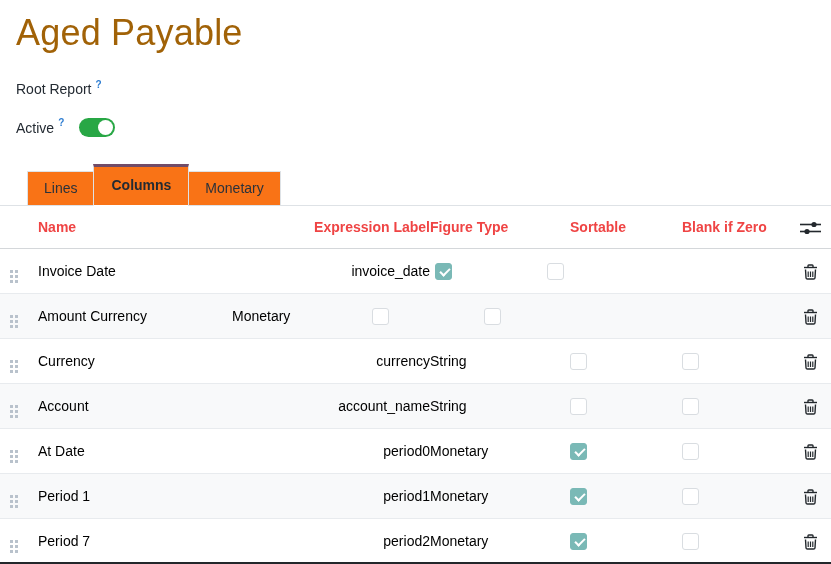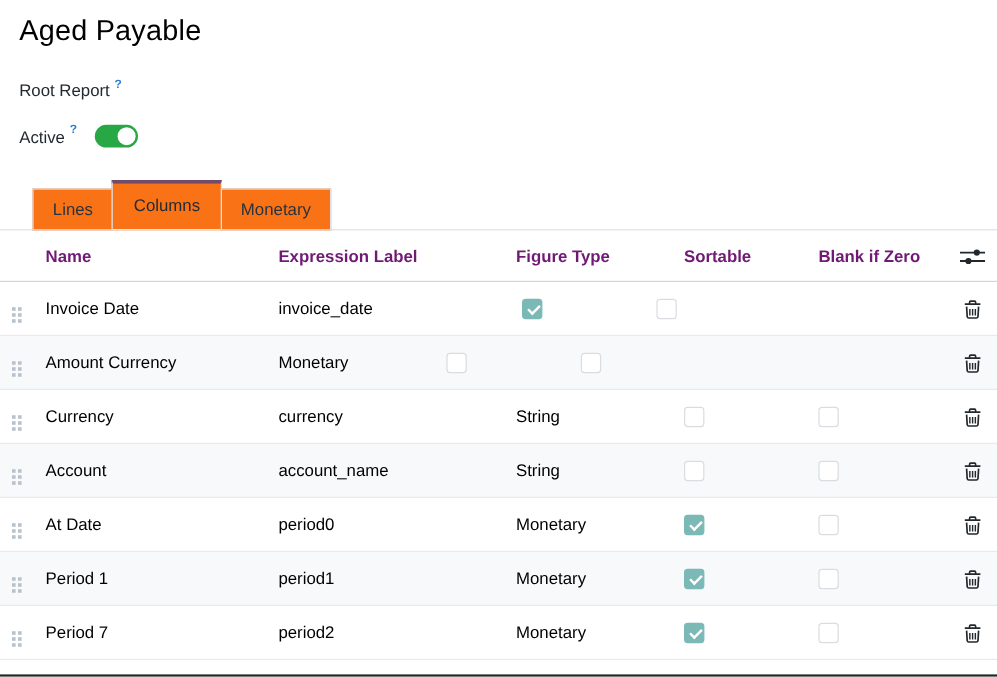--- a/index.html
+++ b/index.html
@@ -1,45 +1,45 @@
 <!DOCTYPE html>
 <html><head>
 <meta charset="utf-8">
 <style>
   * { box-sizing: border-box; margin: 0; padding: 0; }
   html, body { width: 831px; height: 564px; background: #ffffff; overflow: hidden; }
   body { font-family: "Liberation Sans", "DejaVu Sans", sans-serif; color: #333b44; position: relative; }
 
   .page-header { padding: 12px 16px 0 16px; }
-  h1.page-title { font-size: 24px; font-weight: 500; color: #000000; letter-spacing: 0.2px; margin-bottom: 27px; }
+  h1.page-title { font-size: 36px; font-weight: 500; color: #a16207; letter-spacing: 0.2px; margin-bottom: 27px; }
 
   .field-row { margin-bottom: 21px; display: flex; align-items: center; }
   .field-label { font-size: 14px; font-weight: 400; color: #232a32; }
   sup.help-q { font-size: 10px; color: #2e7dd1; margin-left: 4px; position: relative; top: -5px; cursor: pointer; font-weight: 700; }
 
   .active-row { margin-bottom: 0; }
   .toggle { width: 36px; height: 19px; border-radius: 10px; background: #28a745; position: relative; margin-left: 15px; cursor: pointer; display: inline-block; }
   .toggle .knob { position: absolute; top: 2px; right: 2px; width: 15px; height: 15px; border-radius: 50%; background: #ffffff; }
 
   
   .tabs { display: flex; align-items: flex-end; border-bottom: 1px solid #dee2e6; padding-left: 27px; margin-top: 27px; }
   .tab { font-size: 14px; color: #2b323b; background: #f97316; border: 1px solid #dee2e6; padding: 8px 16px 9px 16px; margin-bottom: -1px; cursor: pointer; }
-  .tab.active { border-top: 3px solid #714B67; border-bottom: 1px solid #ffffff; padding: 10px 17px 12px 17px; font-weight: 400; color: #232a32; }
+  .tab.active { border-top: 3px solid #714B67; border-bottom: 1px solid #ffffff; padding: 10px 17px 12px 17px; font-weight: 700; color: #232a32; }
   .tab + .tab { margin-left: -1px; }
 
   
   .ctable { width: 831px; font-size: 14px; }
-  .thead { display: flex; align-items: center; height: 43px; border-bottom: 1px solid #d4d7da; font-weight: 700; color: #701a75; }
+  .thead { display: flex; align-items: center; height: 43px; border-bottom: 1px solid #d4d7da; font-weight: 700; color: #ef4444; }
   .trow { display: flex; align-items: center; height: 45px; border-bottom: 1px solid #e8ebee; color: #000000; }
   .trow:nth-child(even) { background: #f8f9fa; }
 
   .cell { flex: none; }
   .c-handle { width: 38px; padding-left: 10px; }
   .c-name { width: 194px; }
-  .c-expr { width: 198px; }
+  .c-expr { width: 198px; text-align: right; }
   .c-figure { width: 135px; }
   .c-sortable { width: 117px; padding-left: 5px; }
   .c-blank { width: 118px; }
   .c-actions { flex: 1 1 auto; text-align: right; padding-right: 13px; }
 
   
   .drag-handle { display: inline-grid; grid-template-columns: 3px 3px; grid-auto-rows: 3px; gap: 2px; cursor: grab; }
   .drag-handle i { background: #b9c2cc; display: block; }
 
   

